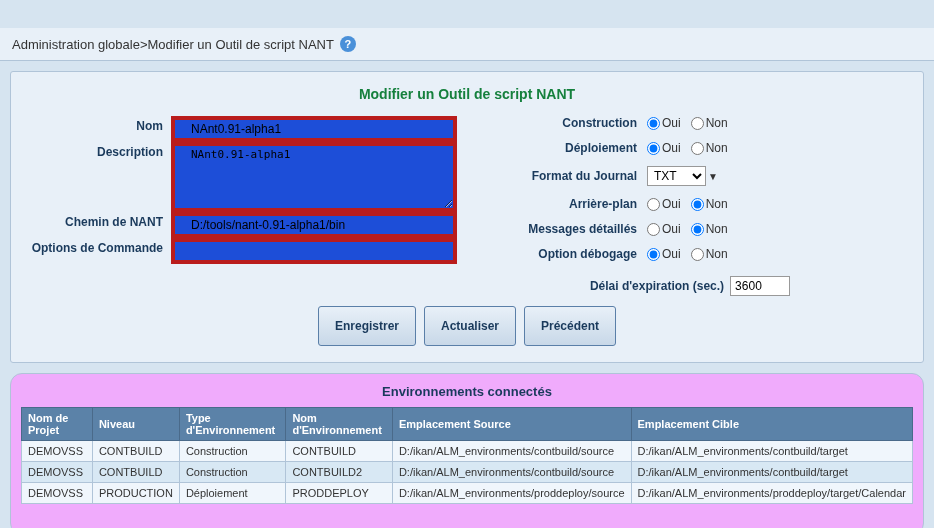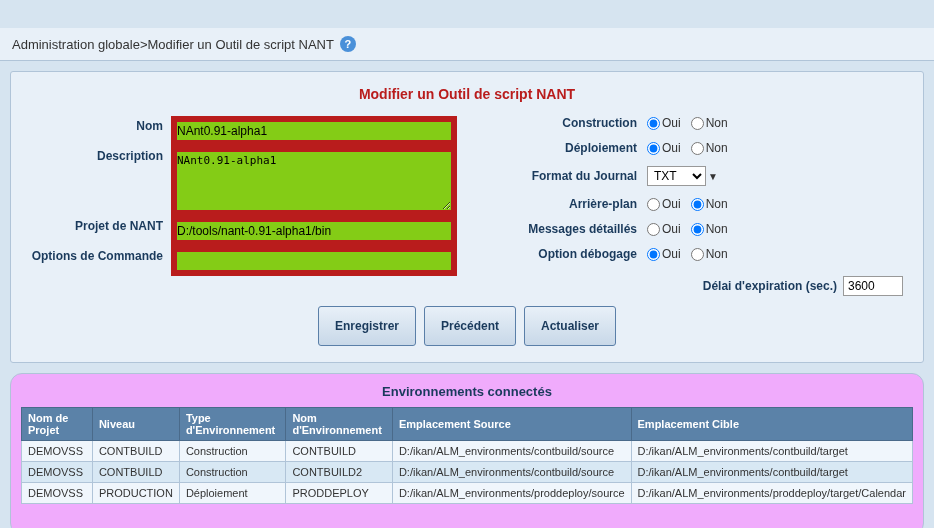--- a/index.html
+++ b/index.html
@@ -37,21 +37,21 @@
       background: #e8f0f8;
       border: 1px solid #b0c4d8;
       border-radius: 3px;
       padding: 14px 20px 16px;
     }
 
     .card-title {
       text-align: center;
       font-size: 14px;
       font-weight: bold;
-      color: #b91c1c;
+      color: #15803d;
       margin-bottom: 14px;
     }
 
     .form-layout {
       display: flex;
       gap: 20px;
     }
 
     .form-left {
       flex: 1;
@@ -74,24 +74,24 @@
       color: #1a3a5c;
       width: 140px;
       text-align: right;
       padding-right: 8px;
       padding-top: 3px;
       flex-shrink: 0;
     }
 
     .form-input {
       flex: 1;
-      border: 6px solid #b91c1c;
-      padding: 2px 0;
-      font-size: 12px;
-      background: #84cc16;
+      border: 4px solid #b91c1c;
+      padding: 2px 16px;
+      font-size: 12px;
+      background: #1d4ed8;
     }
 
     textarea.form-input {
       height: 70px;
       resize: vertical;
       font-family: monospace;
       font-size: 11px;
     }
 
     .right-row {
@@ -127,21 +127,21 @@
     .select-small {
       font-size: 12px;
       border: 1px solid #999;
       background: white;
       padding: 1px 2px;
     }
 
     .timeout-row {
       display: flex;
       align-items: center;
-      justify-content: flex-end;
+      justify-content: center;
       margin-top: 4px;
       gap: 6px;
     }
     .timeout-label {
       font-weight: bold;
       color: #1a3a5c;
     }
     .timeout-input {
       width: 60px;
       border: 1px solid #999;
@@ -228,21 +228,21 @@
           <label class="form-label">Nom</label>
           <input class="form-input" type="text" value="NAnt0.91-alpha1" style="">
         </div>
 
         <div class="form-row">
           <label class="form-label">Description</label>
           <textarea class="form-input" style="">NAnt0.91-alpha1</textarea>
         </div>
 
         <div class="form-row">
-          <label class="form-label">Projet de NANT</label>
+          <label class="form-label">Chemin de NANT</label>
           <input class="form-input" type="text" value="D:/tools/nant-0.91-alpha1/bin" style="">
         </div>
 
         <div class="form-row">
           <label class="form-label">Options de Commande</label>
           <input class="form-input" type="text" style="">
         </div>
 
       </div>
 
@@ -331,22 +331,22 @@
         <div class="timeout-row">
           <span class="timeout-label">Délai d'expiration (sec.)</span>
           <input class="timeout-input" type="text" value="3600" style="">
         </div>
 
       </div>
     </div>
 
     <div class="button-row">
       <button class="btn">Enregistrer</button>
+      <button class="btn">Actualiser</button>
       <button class="btn">Précédent</button>
-      <button class="btn">Actualiser</button>
     </div>
   </div>
 
   <div class="table-card">
     <div class="table-card-title">Environnements connectés</div>
     <table class="data-table">
       <thead>
         <tr>
           <th>Nom de Projet</th>
           <th>Niveau</th>

